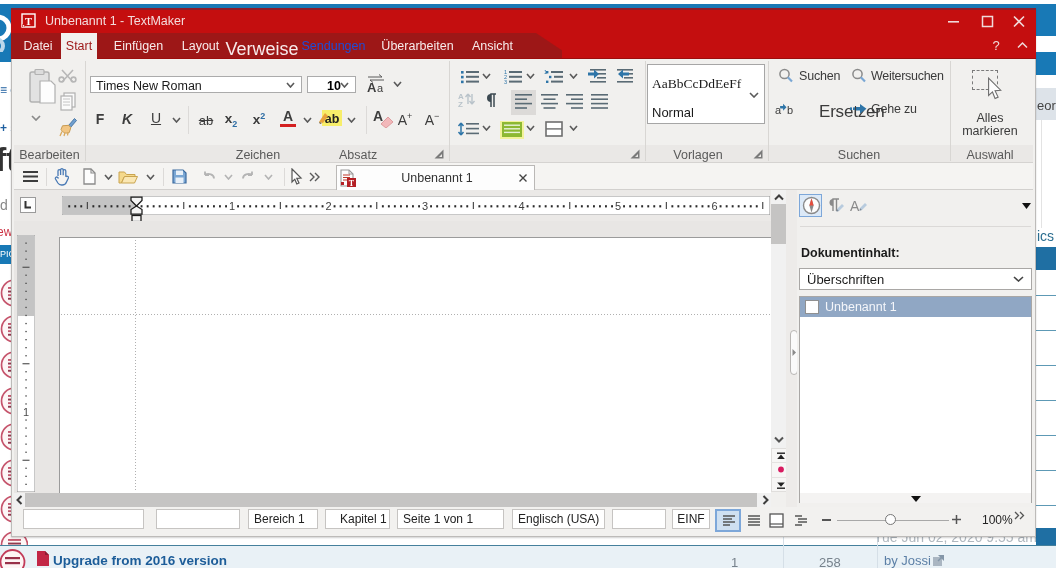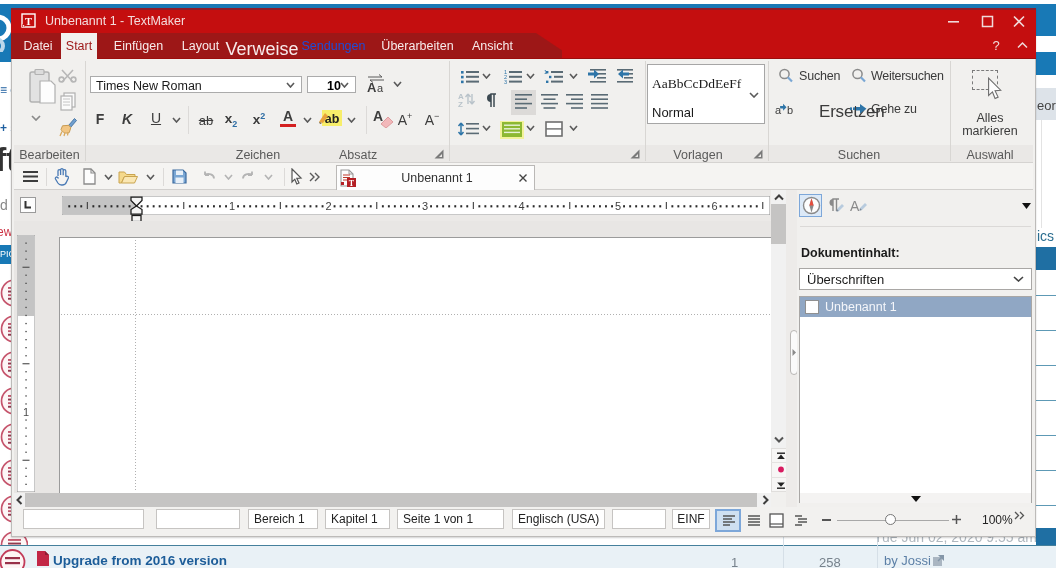--- a/index.html
+++ b/index.html
@@ -658,21 +658,21 @@
 <div style="position:absolute;left:800px;top:493px;width:231px;height:9.5px;background:#f4f3f2;"></div>
 <svg style="position:absolute;left:911px;top:496px" width="10" height="6" viewBox="0 0 10 6">
     <path d="M0 0 H10 L5 6 Z" fill="#111"></path>
   </svg>
 <div style="position:absolute;left:14px;top:507px;width:1019px;height:29px;background:#f2f1ef;"></div>
 <div style="position:absolute;left:23px;top:509px;width:121px;height:20px;background:#fff;border:1px solid #c6c4c2;"></div>
 <div style="position:absolute;left:156px;top:509px;width:84px;height:20px;background:#fff;border:1px solid #c6c4c2;"></div>
 <div style="position:absolute;left:248px;top:509px;width:70px;height:20px;background:#fff;border:1px solid #c6c4c2;"></div>
 <div style="position:absolute;left:248px;top:512.5px;width:70px;font-size:12px;color:#222;text-align:left;padding-left:6px;line-height:1;white-space:nowrap;">Bereich 1</div>
 <div style="position:absolute;left:325px;top:509px;width:65px;height:20px;background:#fff;border:1px solid #c6c4c2;"></div>
-<div style="position:absolute;left:325px;top:512.5px;width:65px;font-size:12px;color:#222;text-align:left;padding-left:6px;line-height:1;white-space:nowrap;">Kapitel 1</div>
+<div style="position:absolute;left:325px;top:512.5px;width:65px;font-size:12px;color:#222;text-align:left;padding-left:15px;line-height:1;white-space:nowrap;">Kapitel 1</div>
 <div style="position:absolute;left:397px;top:509px;width:107px;height:20px;background:#fff;border:1px solid #c6c4c2;"></div>
 <div style="position:absolute;left:397px;top:512.5px;width:107px;font-size:12px;color:#222;text-align:left;padding-left:6px;line-height:1;white-space:nowrap;">Seite 1 von 1</div>
 <div style="position:absolute;left:512px;top:509px;width:93px;height:20px;background:#fff;border:1px solid #c6c4c2;"></div>
 <div style="position:absolute;left:512px;top:512.5px;width:71px;font-size:12px;color:#222;text-align:left;padding-left:6px;line-height:1;white-space:nowrap;">Englisch (USA)</div>
 <div style="position:absolute;left:612px;top:509px;width:54px;height:20px;background:#fff;border:1px solid #c6c4c2;"></div>
 <div style="position:absolute;left:672px;top:509px;width:38px;height:20px;background:#fff;border:1px solid #c6c4c2;"></div>
 <div style="position:absolute;left:672px;top:512.5px;width:38px;font-size:12px;color:#222;text-align:center;line-height:1;white-space:nowrap;">EINF</div>
 <div style="position:absolute;left:715px;top:509px;width:26px;height:23px;background:#cfe0f1;border:2px solid #7da7d9;"></div>
 <svg style="position:absolute;left:722px;top:514px" width="14" height="14" viewBox="0 0 14 14">
     <path d="M1 2 H13 M1 5 H10 M1 8 H13 M1 11 H8" stroke="#555" stroke-width="1.4"></path>

